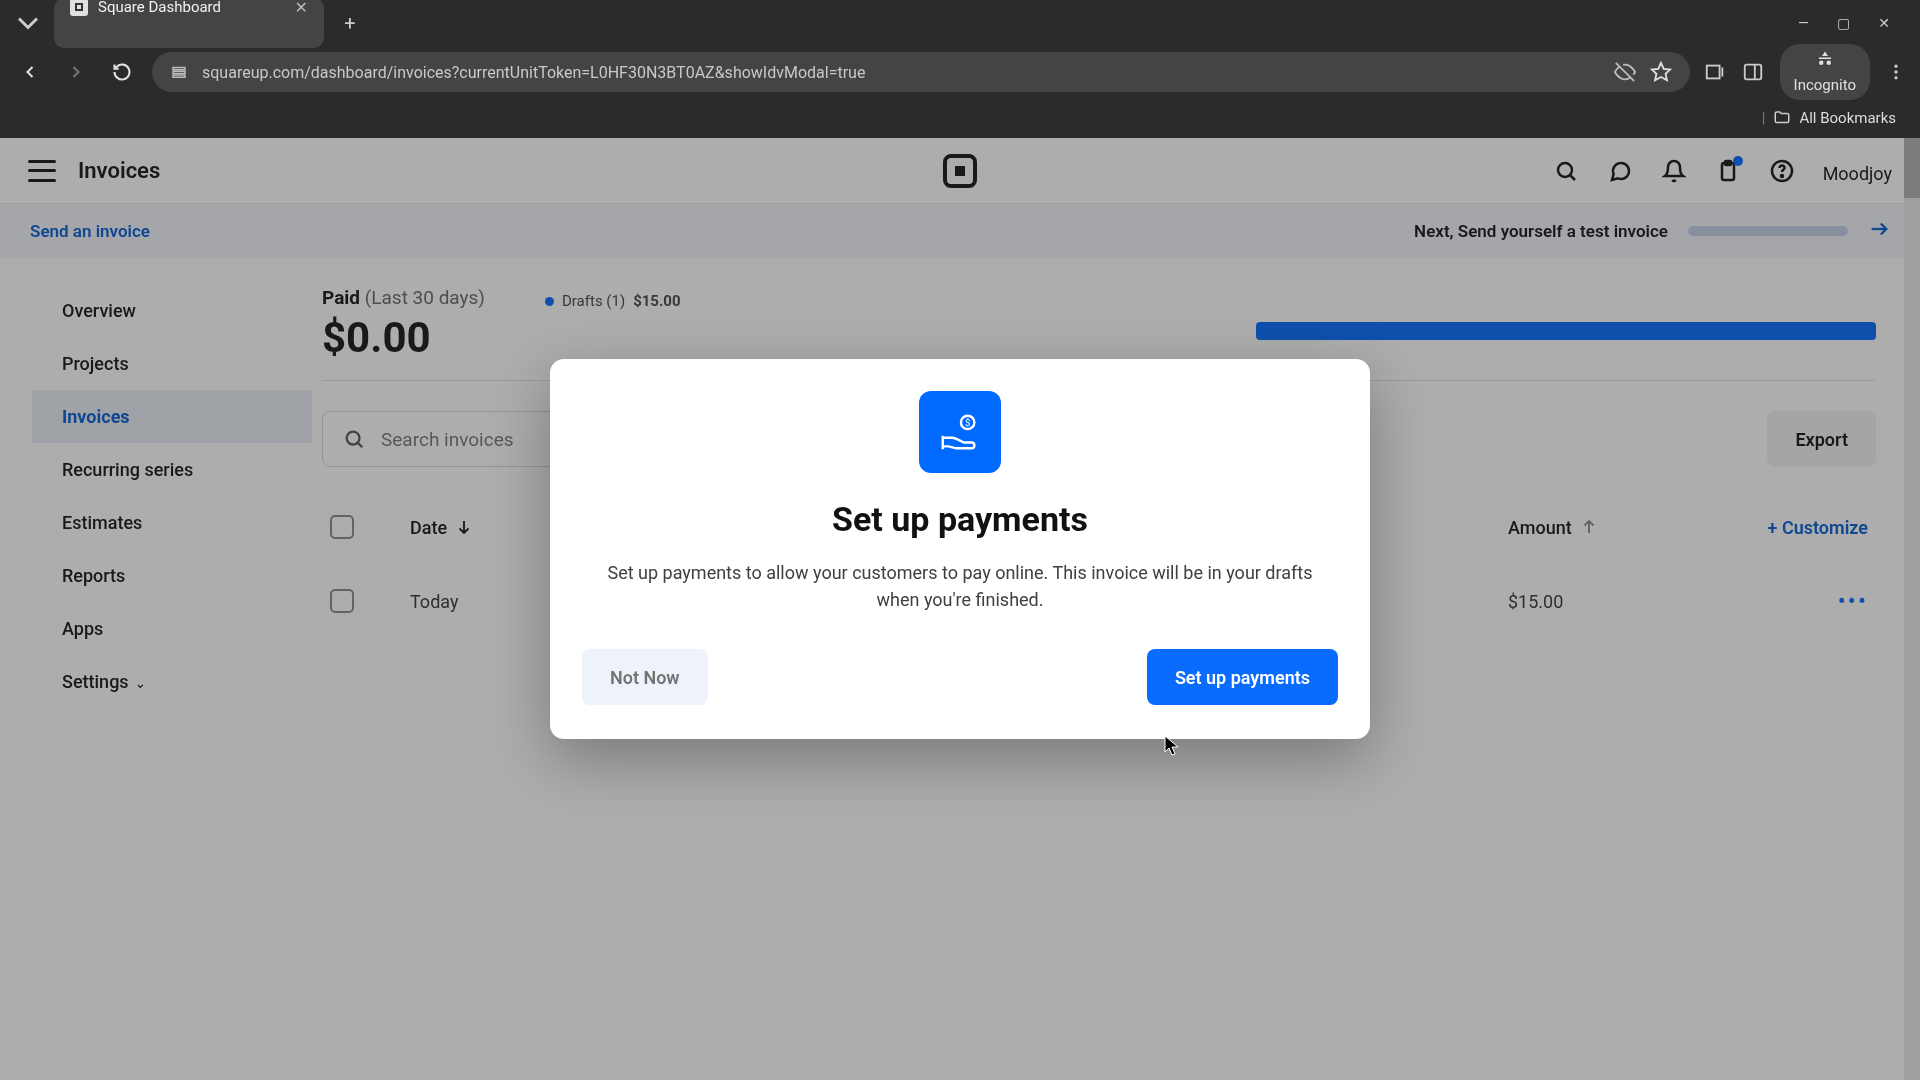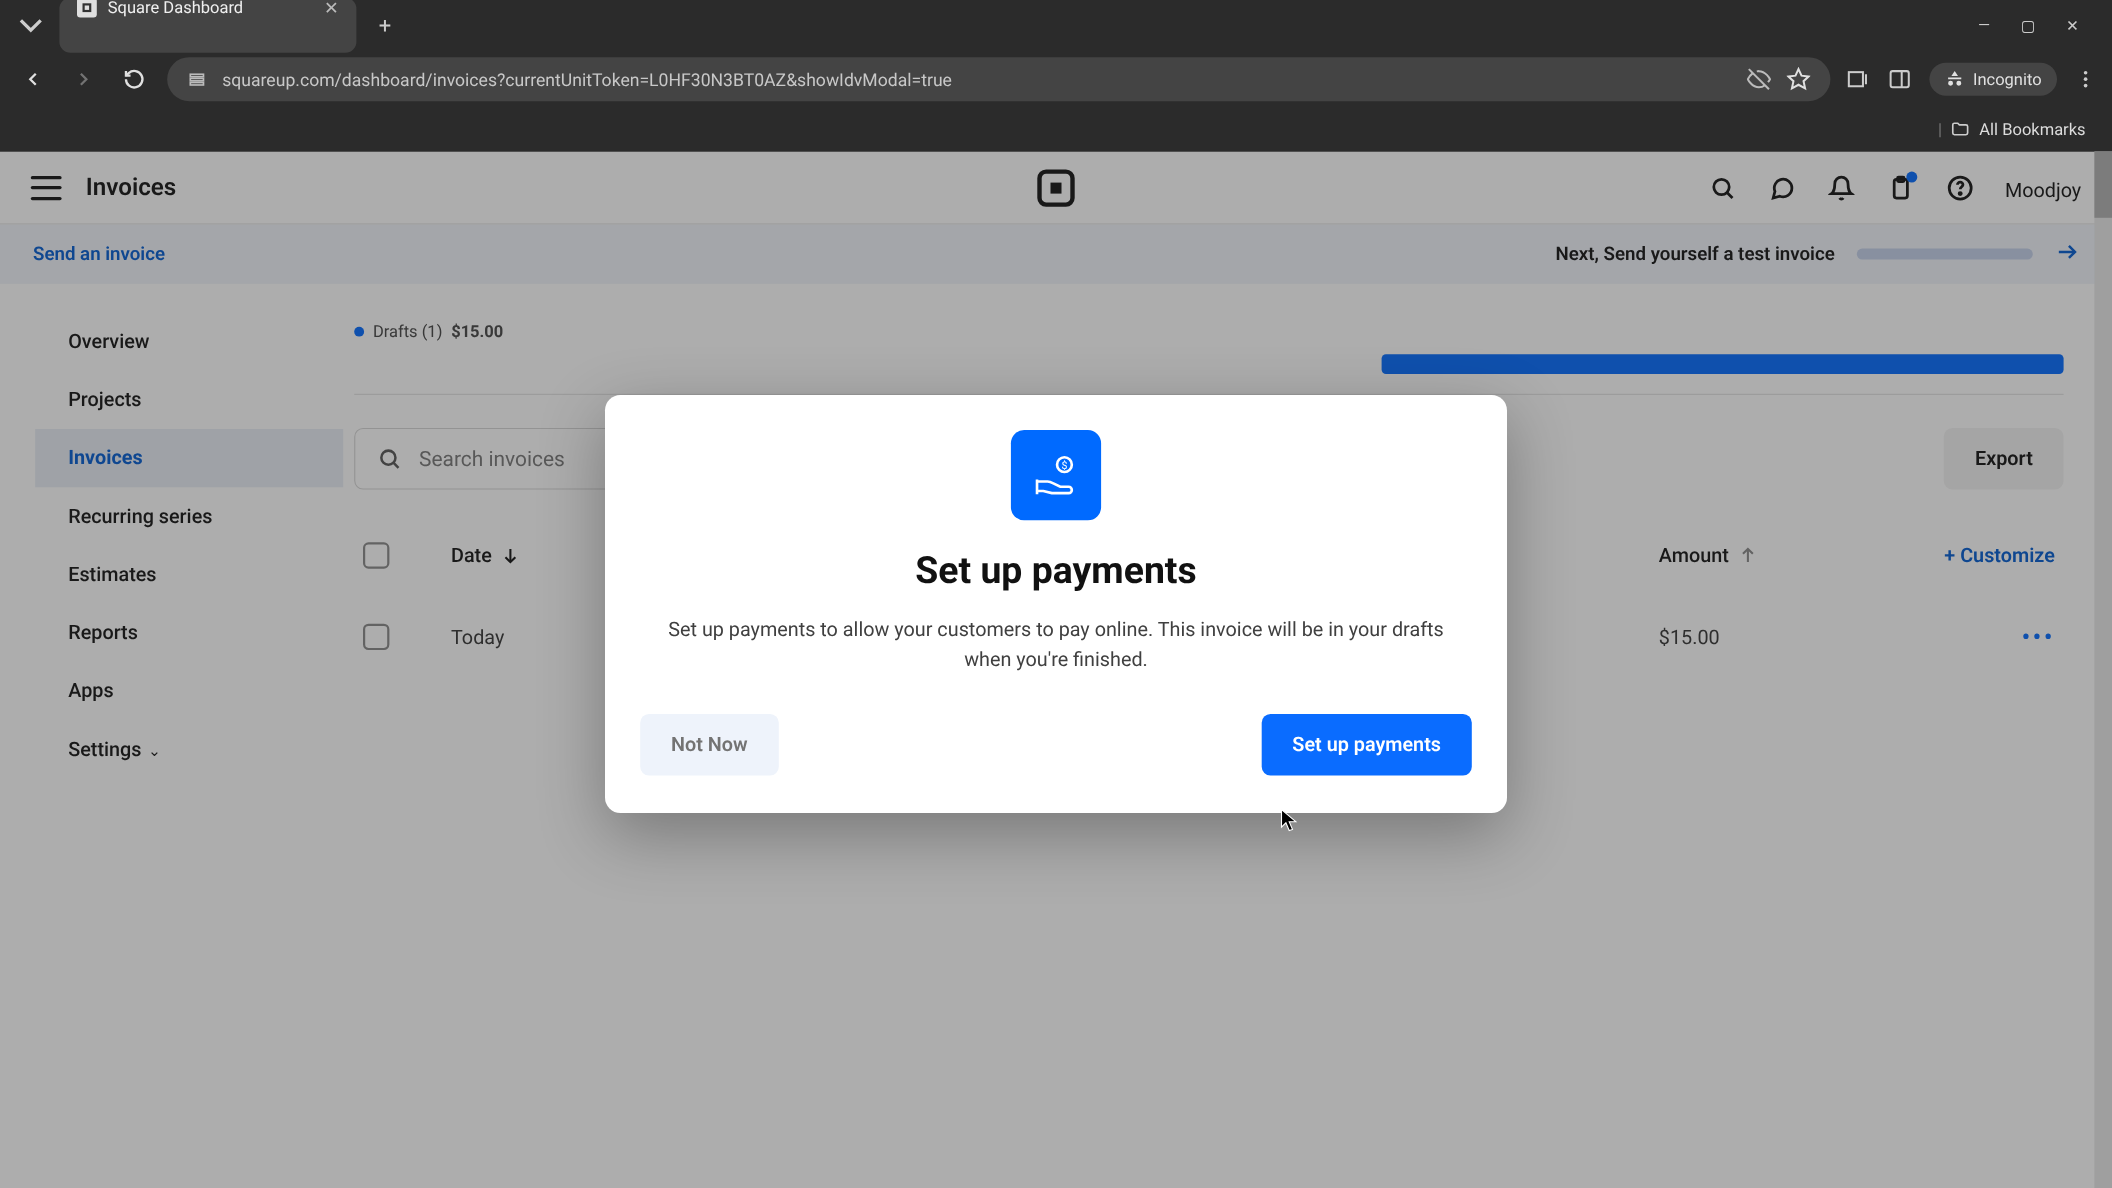--- a/index.html
+++ b/index.html
@@ -17,21 +17,21 @@
 .new-tab { width: 36px; height: 36px; display: flex; align-items: center; justify-content: center; color: #ccc; font-size: 20px; margin-left: 8px; }
 .window-controls { margin-left: auto; display: flex; gap: 28px; padding-right: 20px; }
 .window-controls span { color: #ccc; font-size: 14px; }
 
 .toolbar { display: flex; align-items: center; height: 52px; padding: 0 14px; gap: 14px; }
 .nav-btn { width: 32px; height: 32px; display: flex; align-items: center; justify-content: center; }
 .nav-btn svg { width: 20px; height: 20px; }
 .url-bar { flex: 1; background: #444; border-radius: 22px; height: 40px; display: flex; align-items: center; padding: 0 18px; gap: 14px; }
 .url-text { color: #c8c8c8; font-size: 16px; flex: 1; }
 .toolbar-right { display: flex; align-items: center; gap: 16px; }
-.incognito-pill { background: #444; border-radius: 20px; padding: 6px 14px; display: flex; align-items: center; gap: 8px; color: #e0e0e0; font-size: 15px; }
+.incognito-pill { background: #444; border-radius: 20px; padding: 6px 14px; display: flex; align-items: center; gap: 8px; color: #e0e0e0; font-size: 15px; flex-direction: column; }
 .bookmarks-bar { height: 40px; display: flex; align-items: center; justify-content: flex-end; padding: 0 24px; gap: 8px; color: #ddd; font-size: 15px; }
 
 
 .app-wrapper { position: relative; width: 100%; height: calc(100% - 138px); }
 .app { position: absolute; inset: 0; background: #fff; display: flex; flex-direction: column; }
 .overlay-dim { position: absolute; inset: 0; background: rgba(40,40,40,0.38); z-index: 5; }
 
 .app-header { height: 66px; display: flex; align-items: center; padding: 0 28px; border-bottom: 1px solid #e5e5e5; position: relative; }
 .hamburger { width: 28px; height: 22px; display: flex; flex-direction: column; justify-content: space-between; margin-right: 22px; }
 .hamburger span { height: 3px; background: #111; border-radius: 2px; }
@@ -266,20 +266,24 @@
         <div class="sidebar-item active"><span>Invoices</span></div>
         <div class="sidebar-item"><span>Recurring series</span></div>
         <div class="sidebar-item"><span>Estimates</span></div>
         <div class="sidebar-item"><span>Reports</span></div>
         <div class="sidebar-item"><span>Apps</span></div>
         <div class="sidebar-item"><span>Settings</span><span class="chev">⌄</span></div>
       </div>
 
       <div class="main">
         <div class="stats-row">
+          <div class="paid-block">
+            <div class="paid-label"><b>Paid</b> <span class="muted">(Last 30 days)</span></div>
+            <div class="paid-amount">$0.00</div>
+          </div>
           <div class="drafts-inline">
             <span class="dot-blue"></span>
             <span>Drafts (1)</span>
             <b>$15.00</b>
           </div>
           <div class="stats-bar">
             <div class="stats-bar-track"></div>
           </div>
         </div>
 

